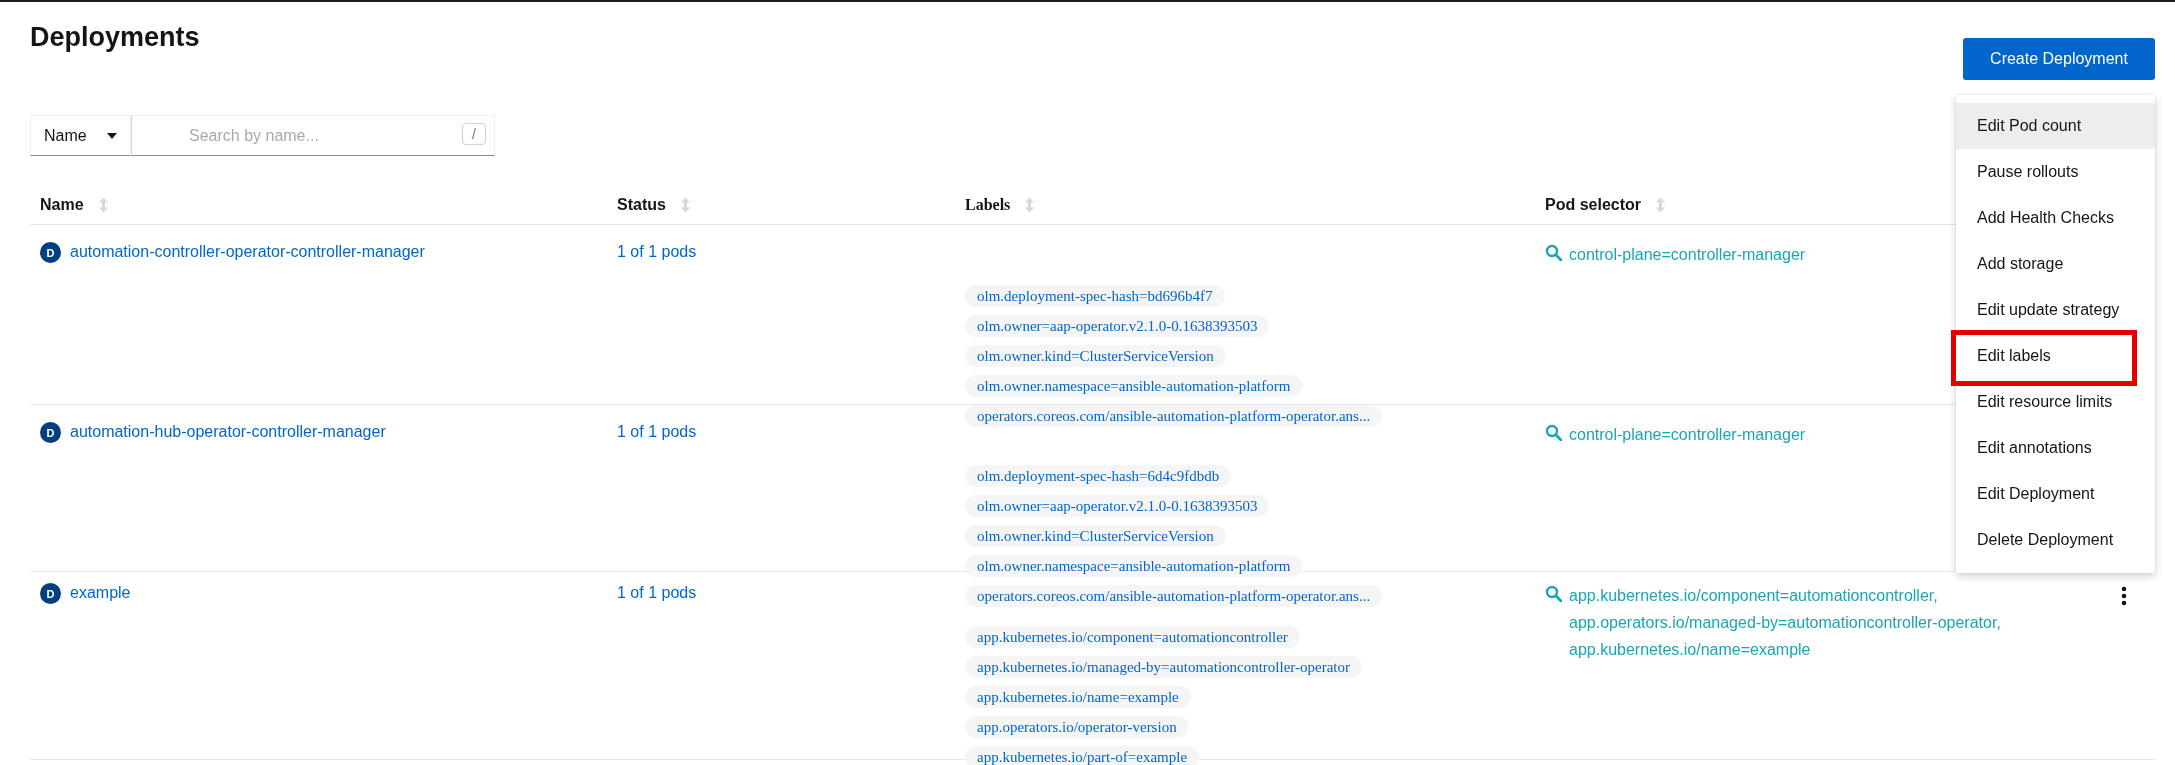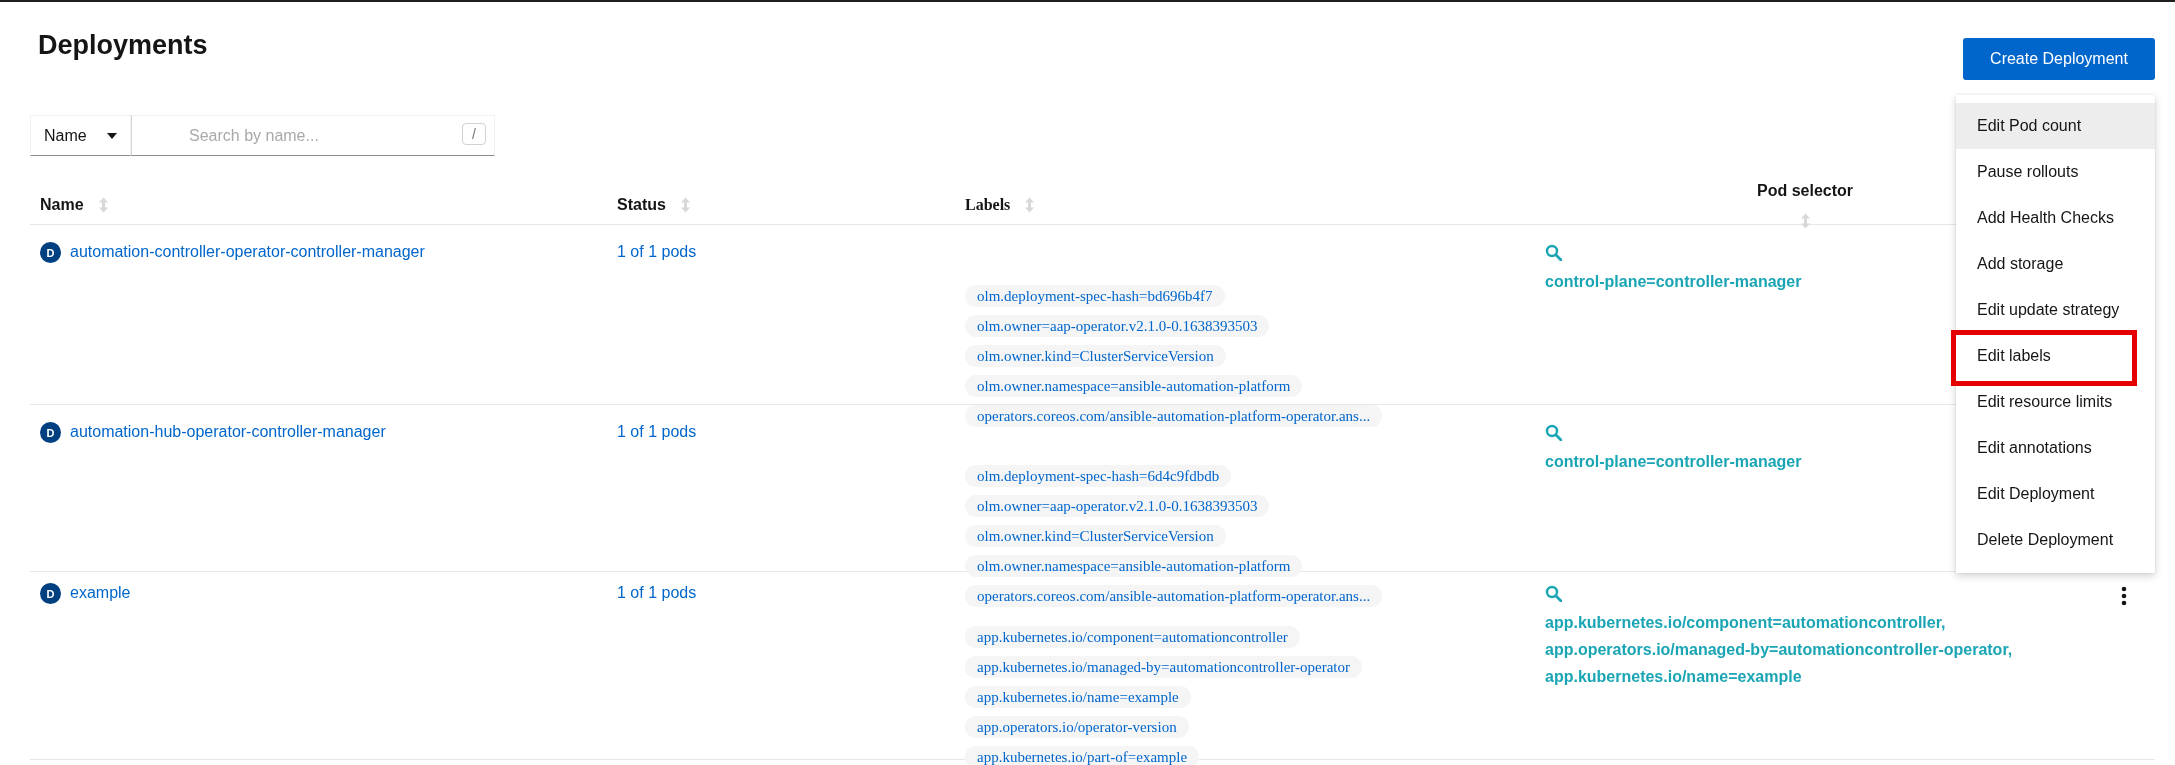--- a/index.html
+++ b/index.html
@@ -7,21 +7,21 @@
     --badge_bg:#004080; --annotation:#e40000; --menu_highlight:#ededed;
   }
   *{box-sizing:border-box;}
   html,body{margin:0;padding:0;}
   body{
     width:2175px;height:765px;position:relative;overflow:hidden;
     background:#ffffff;color:#151515;
     font-family:"Liberation Sans", sans-serif;font-size:16px;
   }
   .top-line{position:absolute;left:0;top:0;width:2175px;height:2px;background:#1f1f1f;}
-  .page-title{position:absolute;left:30px;top:22px;margin:8px;font-size:27px;font-weight:700;color:#151515;}
+  .page-title{position:absolute;left:30px;top:22px;margin:0;font-size:27px;font-weight:700;color:#151515;}
 
   
   .toolbar{position:absolute;left:30px;top:115px;height:41px;display:flex;}
   .filter-select{
     width:101px;height:41px;background:#fff;border:1px solid #f0f0f0;border-bottom:1px solid #8a8d90;
     display:flex;align-items:center;justify-content:space-between;padding:0 13px;
     font-family:inherit;font-size:16px;color:#151515;cursor:pointer;
   }
   .caret{width:0;height:0;border-left:5px solid transparent;border-right:5px solid transparent;border-top:6px solid #151515;}
   .search-wrap{position:relative;width:364px;height:41px;border:1px solid #f0f0f0;border-left:1px solid #d6d6d6;border-bottom:1px solid #8a8d90;padding-left:44px;}
@@ -39,41 +39,41 @@
   .create-btn{
     position:absolute;left:1963px;top:38px;width:192px;height:42px;
     background:var(--accent);color:#fff;border:none;border-radius:3px;
     font-family:inherit;font-size:16px;cursor:pointer;
   }
 
   
   .table{position:absolute;left:30px;top:186px;width:2125px;}
   .thead{display:flex;height:39px;align-items:center;border-bottom:1px solid #e7e7e7;}
   .th{display:flex;align-items:center;gap:13px;padding-left:10px;font-weight:700;font-size:16px;cursor:pointer;}
-  .w-name{width:577px;}.w-status{width:348px;}.w-labels{width:580px;font-family:Liberation Serif, serif;}.w-selector{width:530px;flex-direction:column;}.w-kebab{width:90px;}
+  .w-name{width:577px;}.w-status{width:348px;}.w-labels{width:580px;font-family:Liberation Serif, serif;}.w-selector{width:530px;}.w-kebab{width:90px;}
 
   .row{display:flex;border-bottom:1px solid #e7e7e7;padding-top:16px;}
   .row:nth-child(1){height:180px;}
   .row:nth-child(2){height:167px;}
   .row:nth-child(3){height:188px;padding-top:10px;}
   .cell{padding-left:10px;}
   .c-name{display:flex;align-items:flex-start;gap:9px;}
   .badge{
     flex:none;width:21px;height:21px;border-radius:50%;background:var(--badge_bg);
     color:#fff;font-size:11px;font-weight:700;display:flex;align-items:center;justify-content:center;margin-top:1px;
   }
   .link{color:var(--link);text-decoration:none;line-height:22px;cursor:pointer;}
   .c-labels{display:flex;flex-direction:column;gap:8px;align-items:flex-start;margin-top:44px;}
   .chip{
     background:#f5f5f5;border-radius:12px;padding:1px 12px;font-size:15px;
     color:var(--link);line-height:20px;white-space:nowrap;cursor:pointer;
   }
   .c-selector{display:flex;align-items:flex-start;gap:7px;}
   .search-glyph{flex:none;margin-top:3px;display:inline-flex;}
-  .selector-lines{display:flex;flex-direction:column;font-weight:bold;}
+  .selector-lines{display:flex;flex-direction:column;}
   .selector-line{color:var(--selector_link);text-decoration:none;font-size:16px;line-height:27px;cursor:pointer;}
   .c-kebab{display:flex;justify-content:flex-end;padding-right:26px;padding-top:2px;}
   .kebab{border:none;background:transparent;padding:2px;cursor:pointer;display:inline-flex;}
 
   
   .menu{
     position:absolute;left:1956px;top:95px;width:199px;background:#fff;z-index:5;
     padding:8px 0 10px;box-shadow:0 3px 8px rgba(3,3,3,0.18),0 0 2px rgba(3,3,3,0.09);
   }
   .menu-item{height:46px;display:flex;align-items:center;padding-left:21px;font-size:16px;color:#151515;cursor:pointer;white-space:nowrap;text-align:center;}

